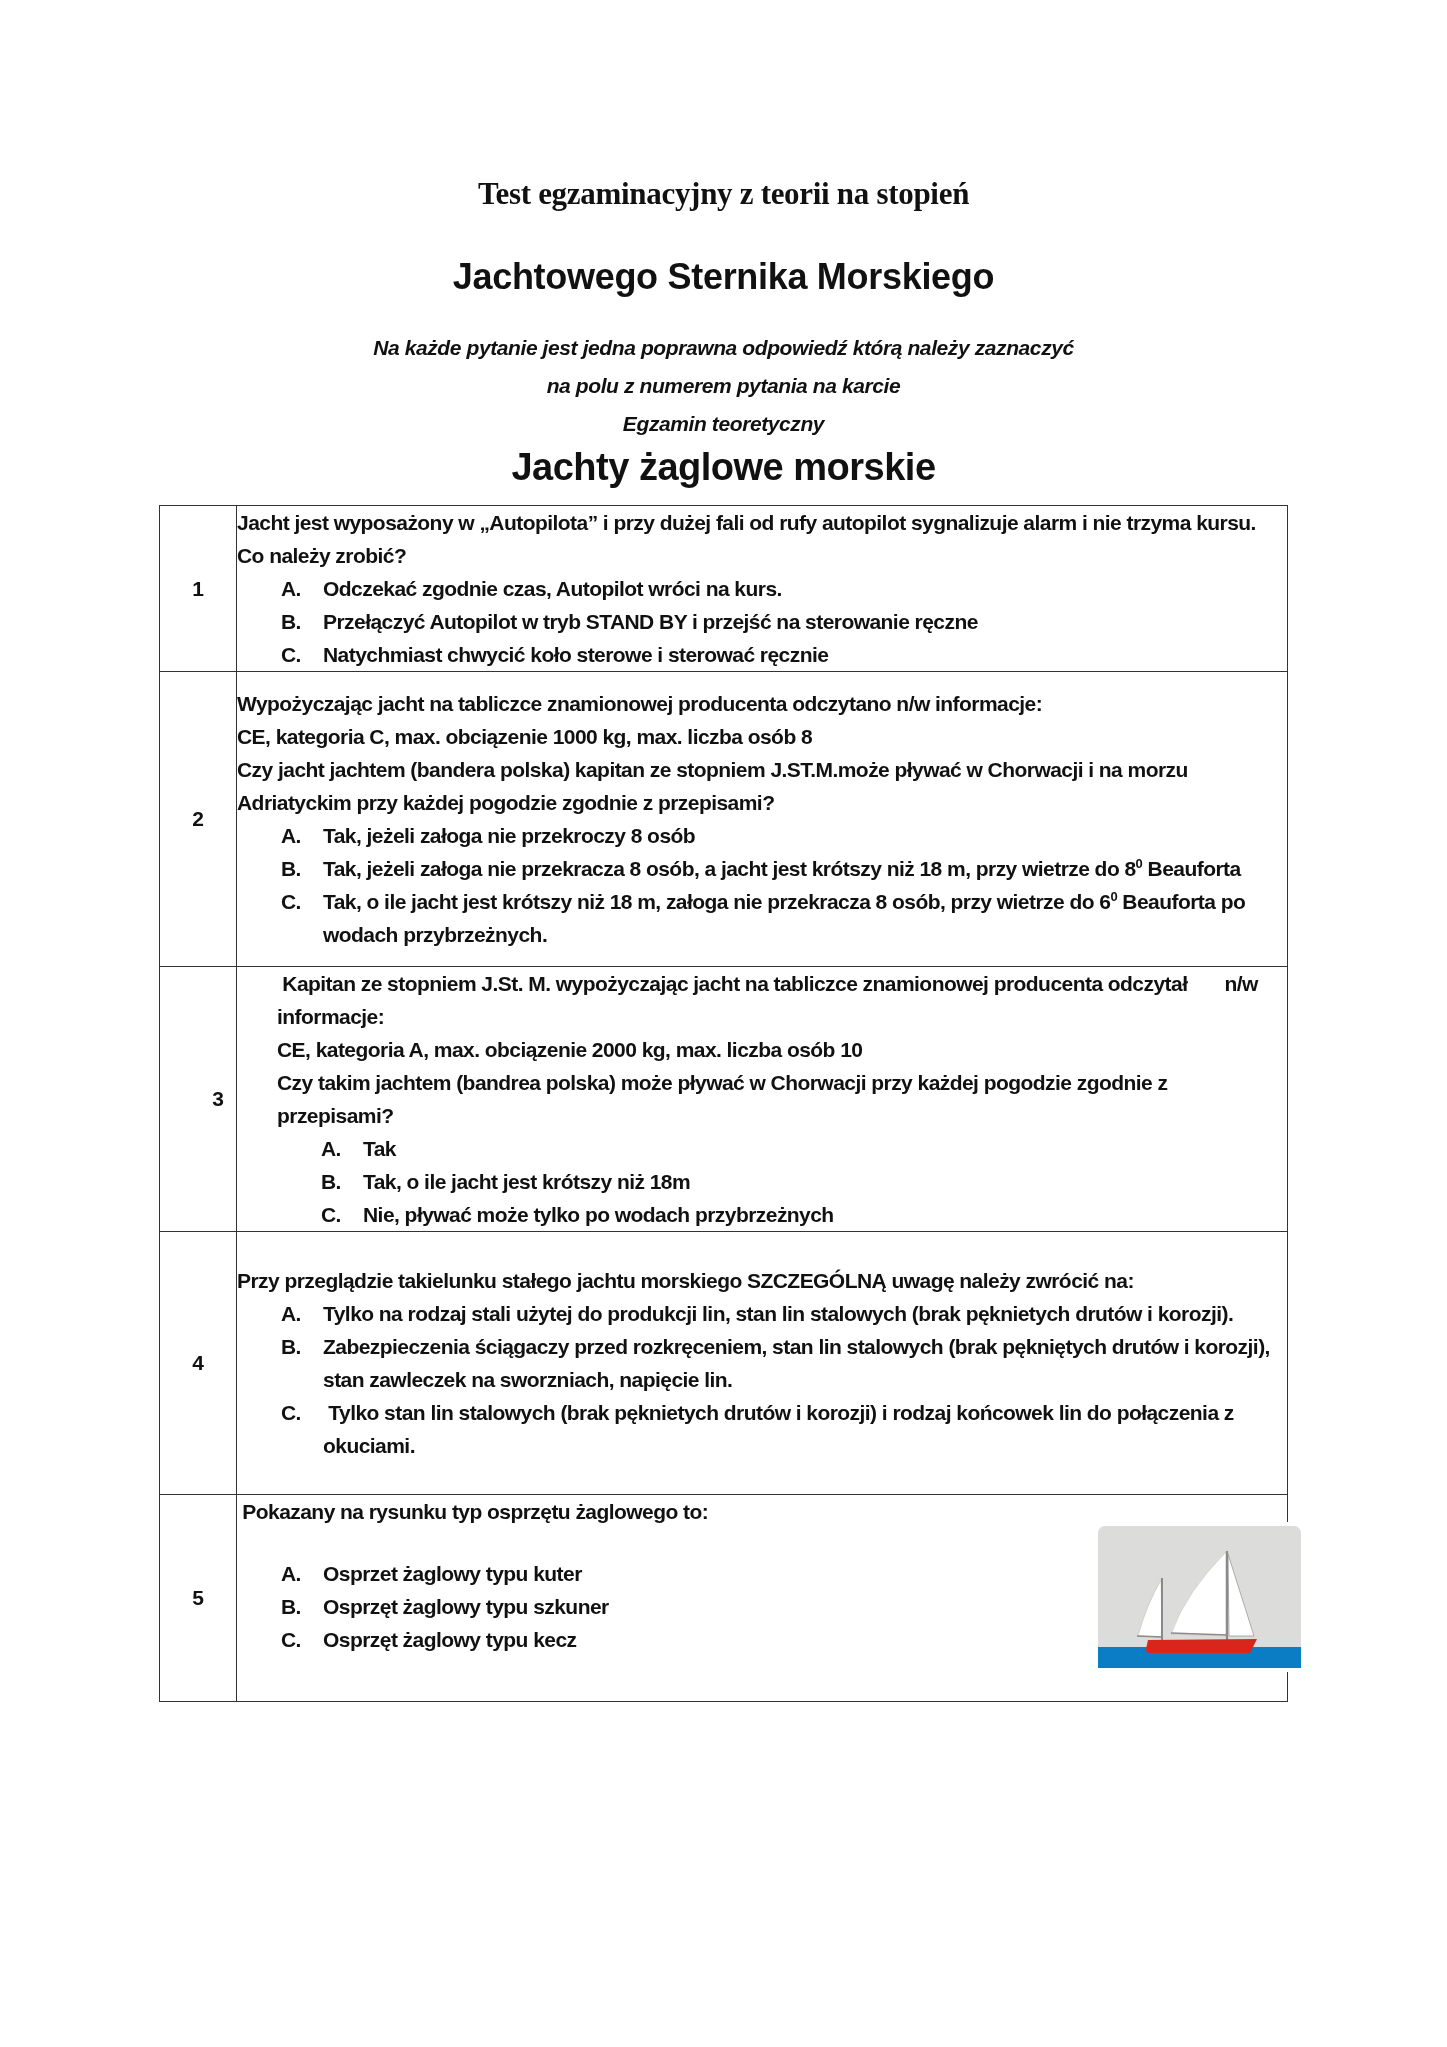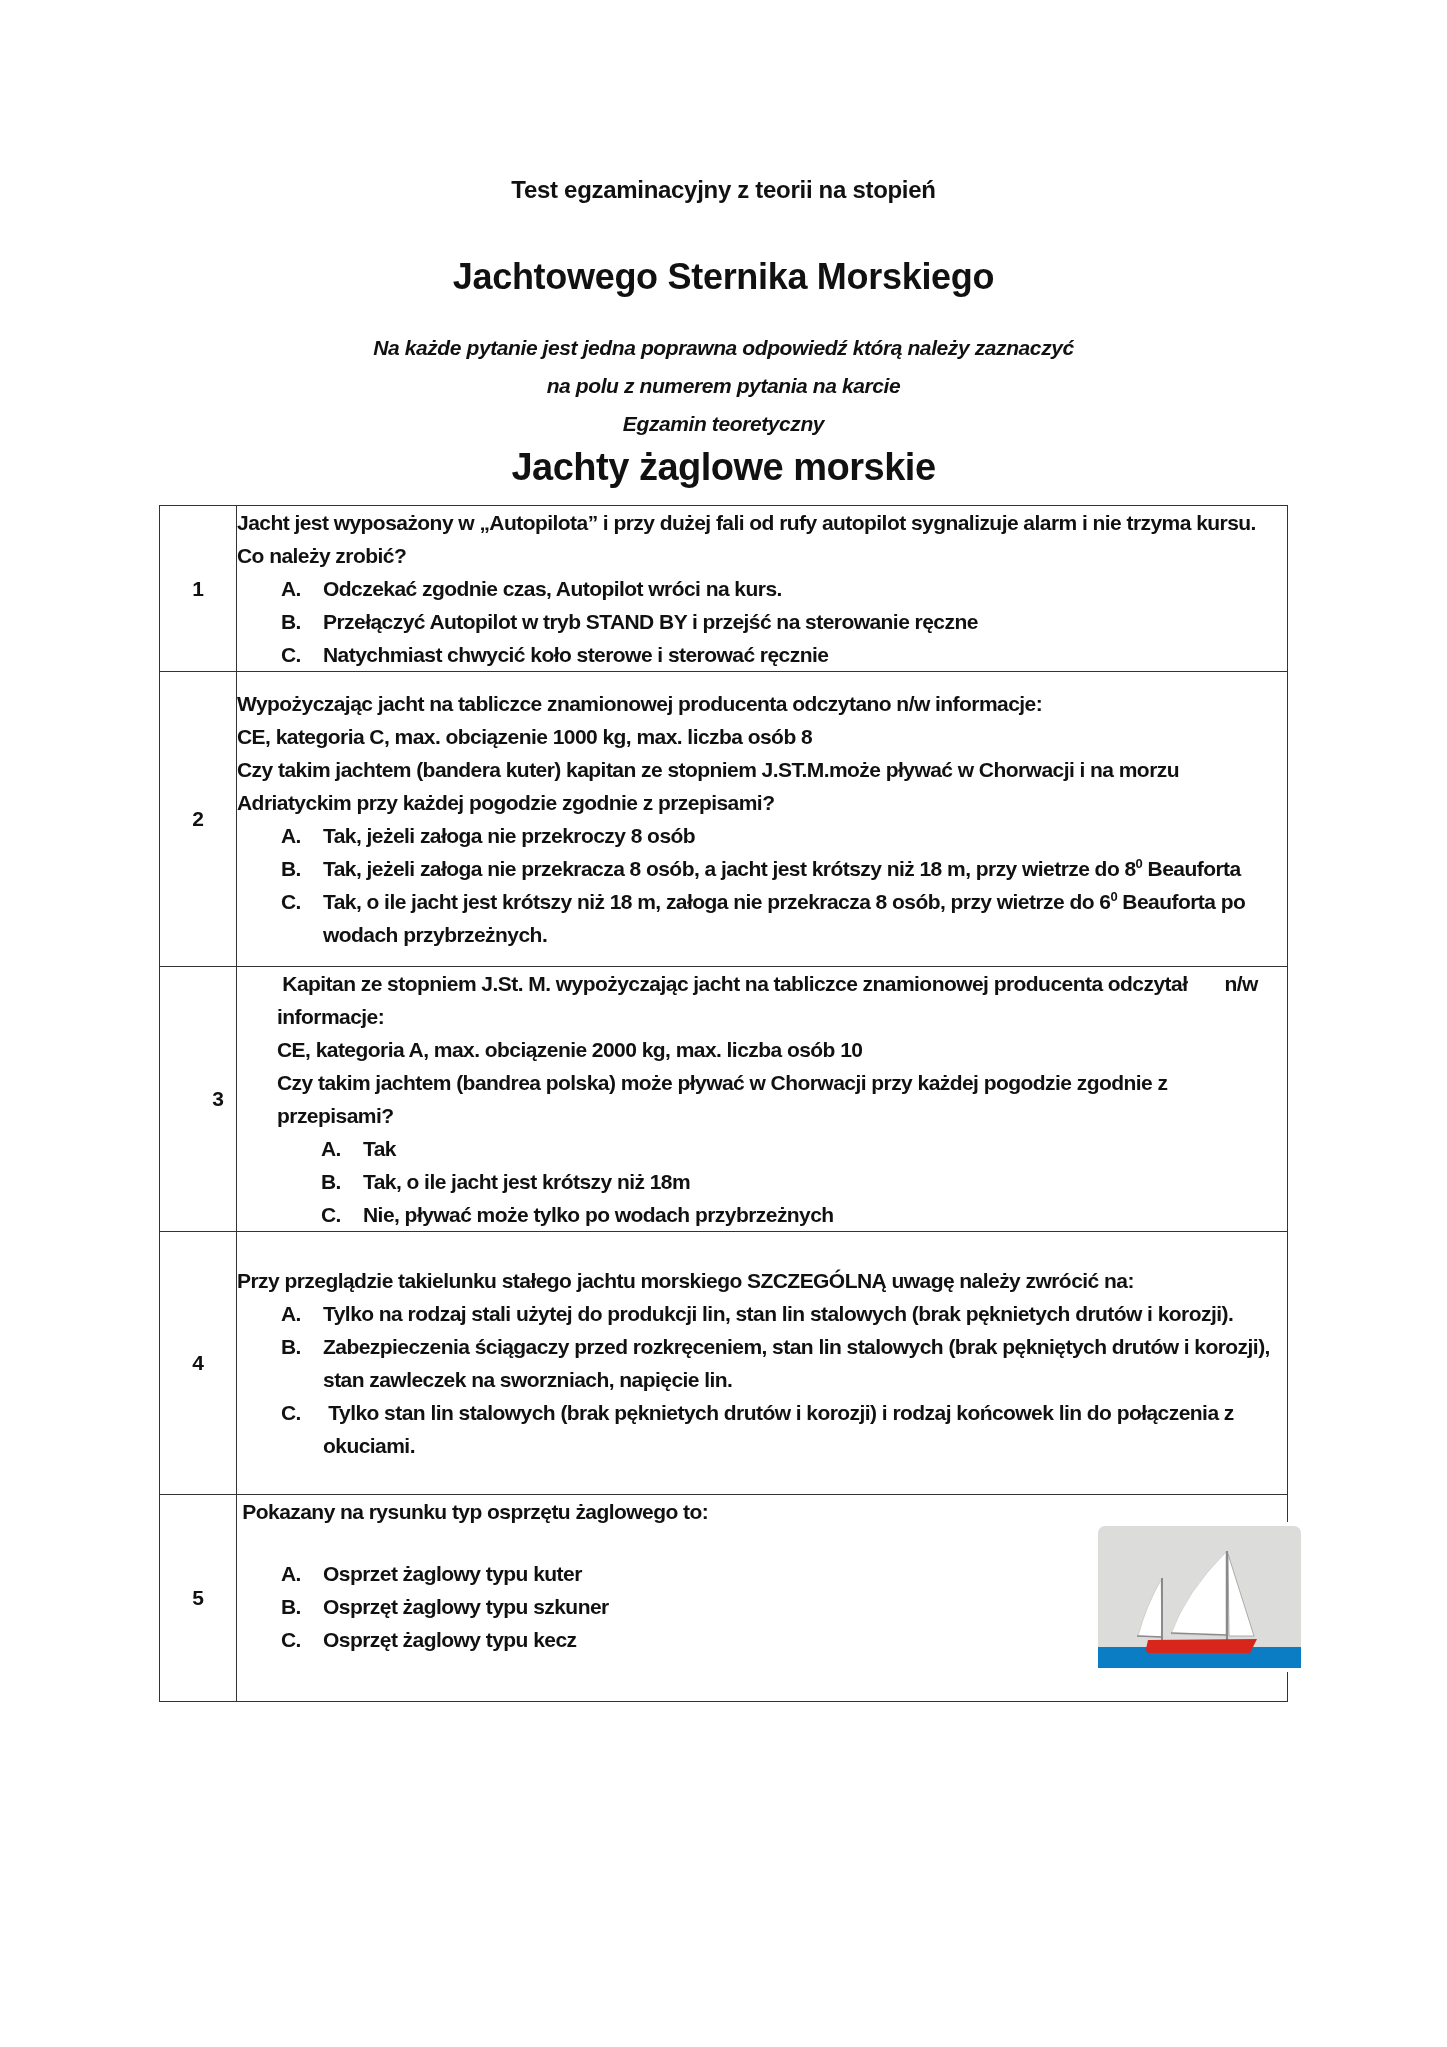--- a/index.html
+++ b/index.html
@@ -16,21 +16,21 @@
       overflow: hidden;
     }
     .hdr {
       position: absolute;
       left: 0;
       width: 1447px;
       text-align: center;
       font-weight: bold;
       white-space: nowrap;
     }
-    .title1 { top: 176px; font-size: 24px; letter-spacing: -0.3px; }
+    .title1 { top: 176px; font-size: 31px; letter-spacing: -0.3px; font-family: Liberation Serif, serif; }
     .title2 { top: 256px; font-size: 36px; letter-spacing: -0.3px; }
     .instr {
       font-style: italic;
       font-size: 21px;
       letter-spacing: -0.4px;
     }
     .instr1 { top: 336px; }
     .instr2 { top: 374px; }
     .instr3 { top: 412px; }
     .title3 { top: 446px; font-size: 38px; letter-spacing: -0.5px; }
@@ -124,21 +124,21 @@
         </li>
       </ul>
     </td>
   </tr>
 
   <tr class="r2">
     <td class="num">2</td>
     <td class="content">
       <span class="q-text">Wypożyczając jacht na tabliczce znamionowej producenta odczytano n/w informacje:</span>
       <span class="q-text">CE, kategoria C, max. obciązenie 1000 kg, max. liczba osób 8</span>
-      <span class="q-text">Czy takim jachtem (bandera kuter) kapitan ze stopniem J.ST.M.może pływać w Chorwacji i na morzu Adriatyckim przy każdej pogodzie zgodnie z przepisami?</span>
+      <span class="q-text">Czy jacht jachtem (bandera polska) kapitan ze stopniem J.ST.M.może pływać w Chorwacji i na morzu Adriatyckim przy każdej pogodzie zgodnie z przepisami?</span>
       <ul class="answers">
         <li class="answer">
           <span class="letter">A.</span>
           <span class="atext">Tak, jeżeli załoga nie przekroczy 8 osób</span>
         </li>
         <li class="answer">
           <span class="letter">B.</span>
           <span class="atext"><span>Tak, jeżeli załoga nie przekracza 8 osób, a jacht jest krótszy niż 18 m, przy wietrze do 8</span><sup>0</sup><span> Beauforta</span></span>
         </li>
         <li class="answer">

